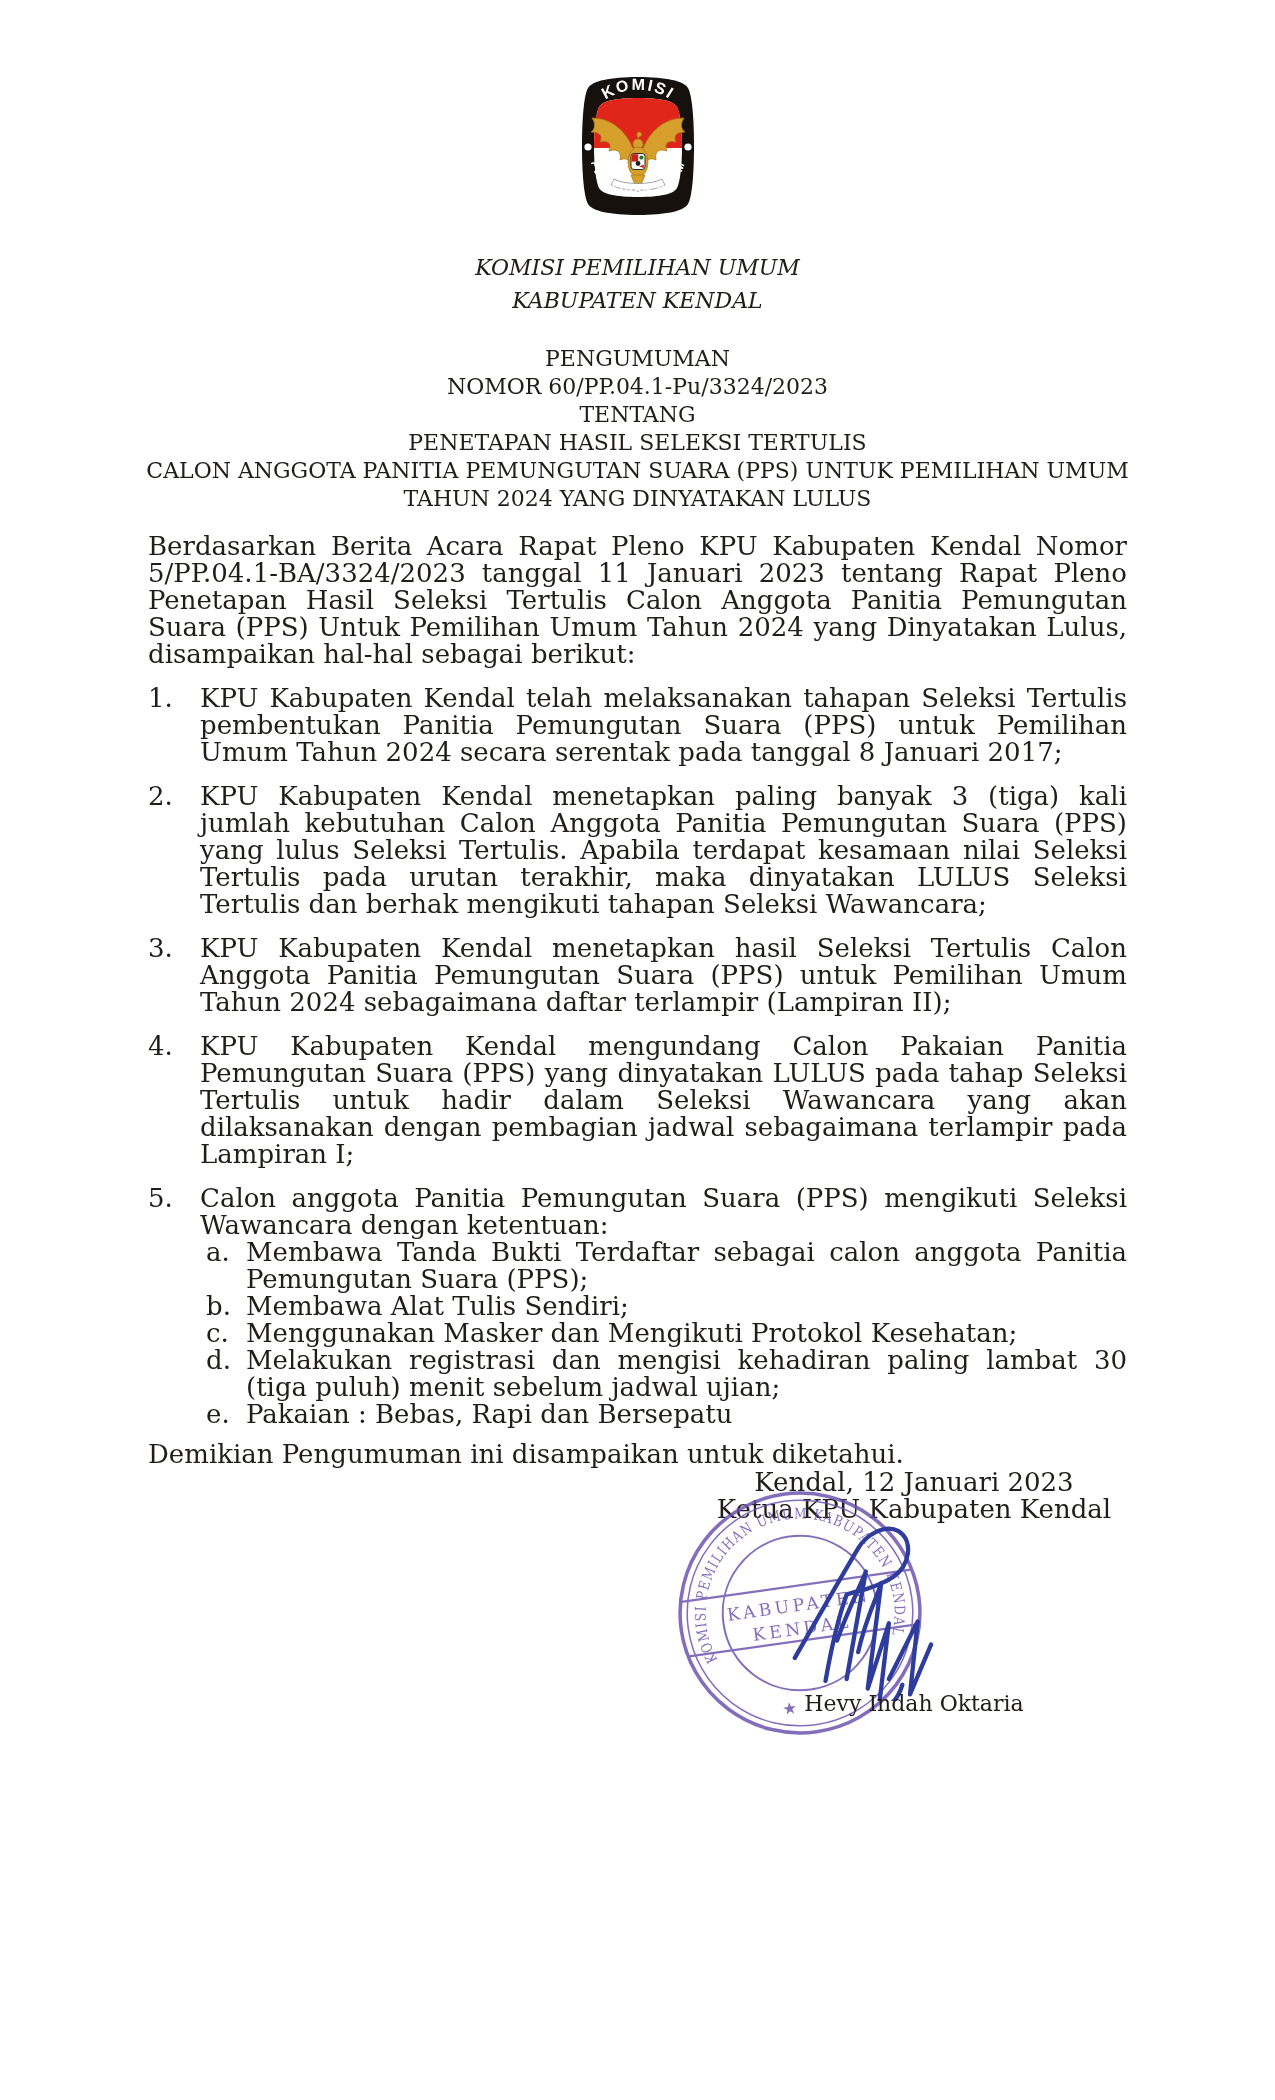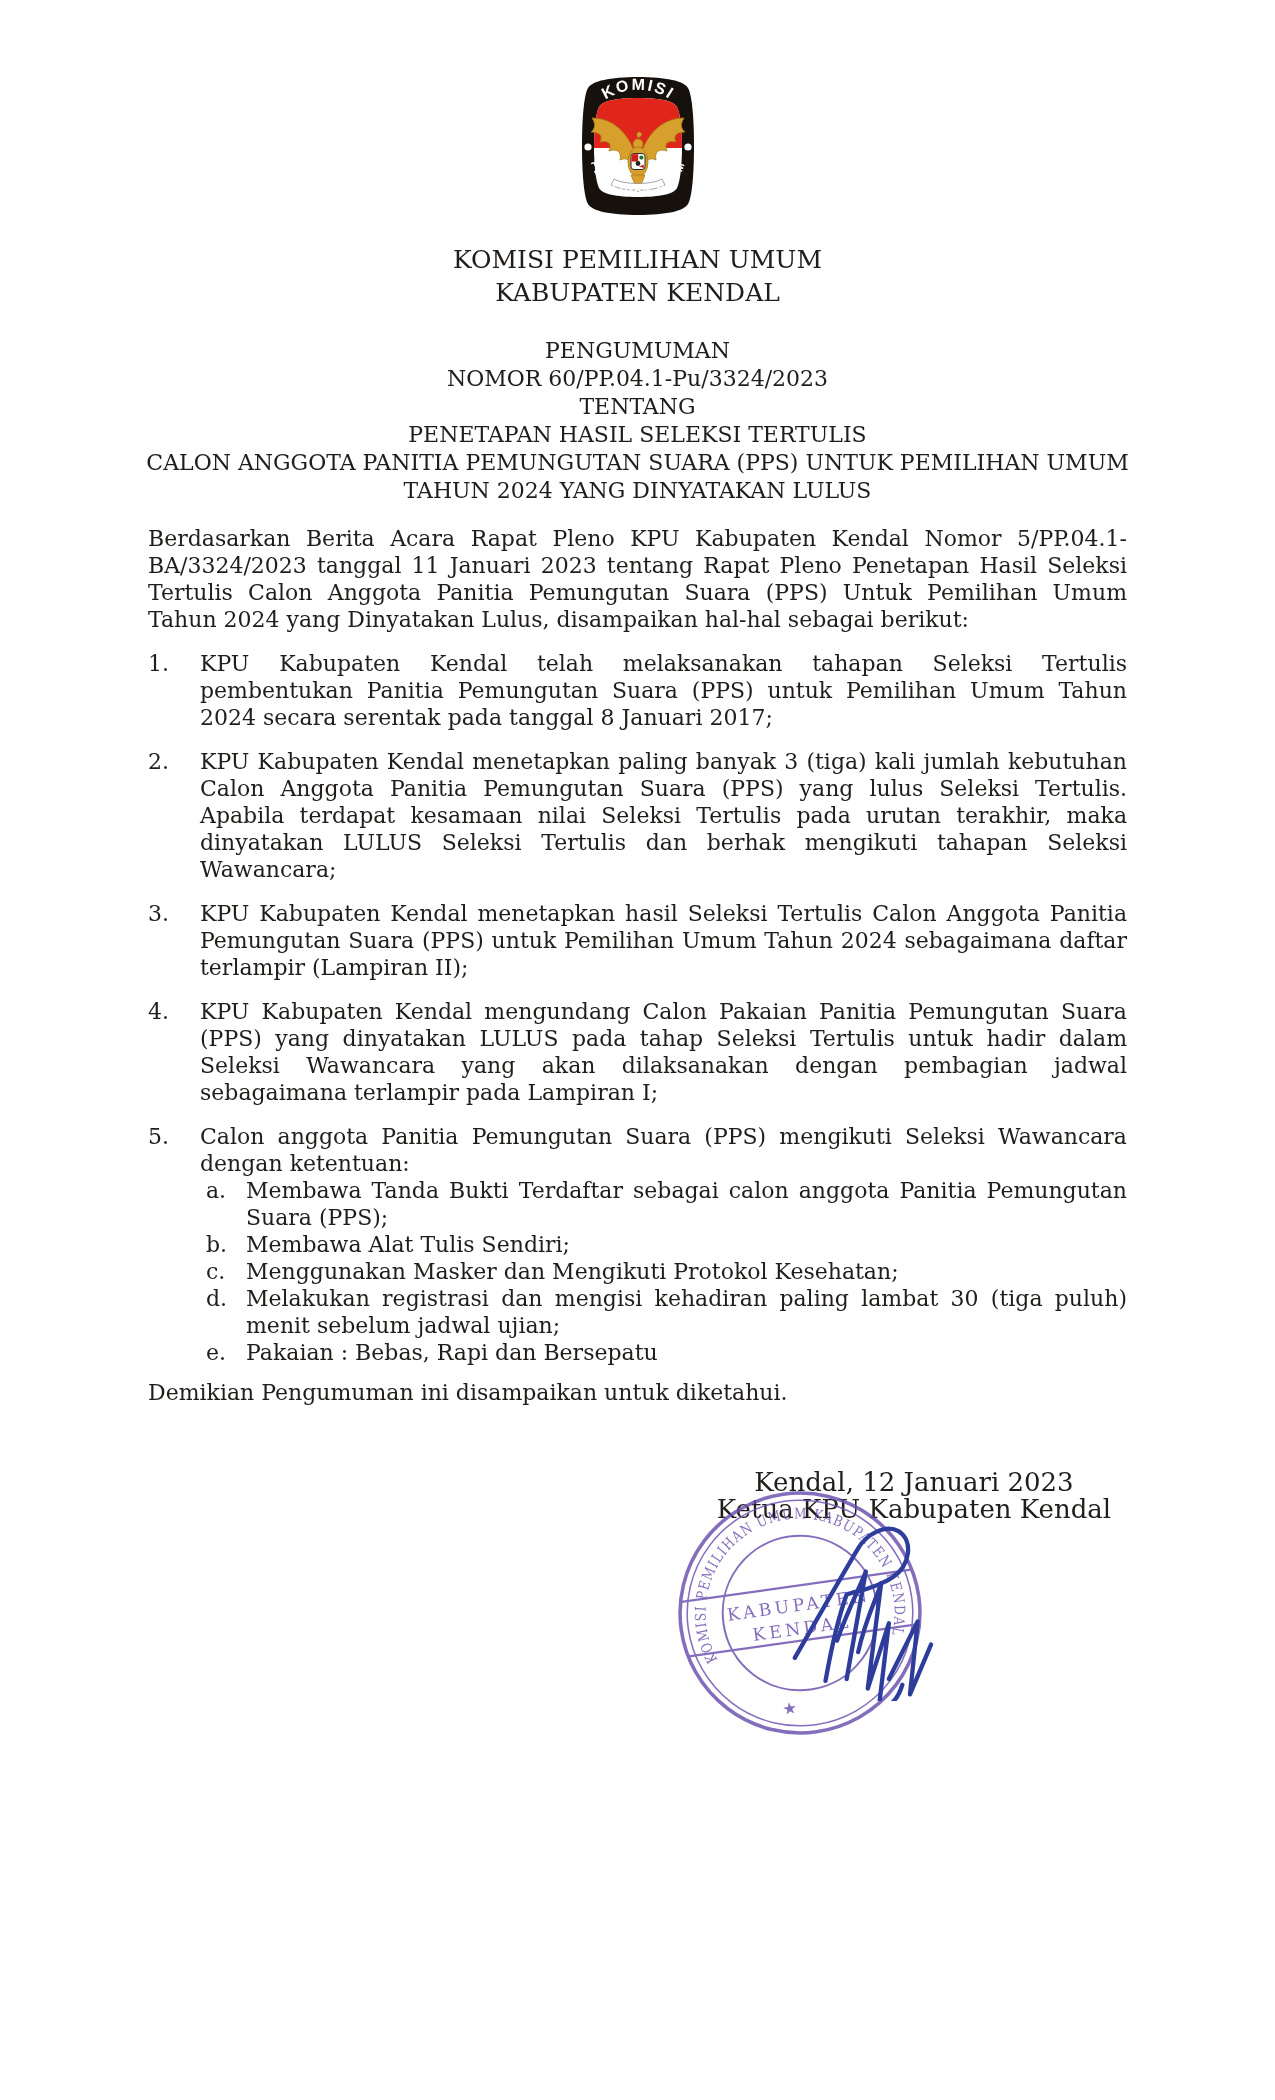--- a/index.html
+++ b/index.html
@@ -5,23 +5,23 @@
   html,body{margin:0;padding:0;background:#ffffff;}
   .page{
     position:relative;
     width:1275px;height:2100px;
     background:#ffffff;
     font-family:"DejaVu Serif","Liberation Serif",serif;
     color:#201d1a;
     overflow:hidden;
   }
   .logo-wrap{padding-top:74px;text-align:center;}
-  .header{margin-top:20px;text-align:center;font-size:25px;line-height:33px;}
+  .header{margin-top:28px;text-align:center;font-size:22px;line-height:33px;font-style:italic;}
   .title-block{margin-top:28px;text-align:center;font-size:22px;line-height:28px;}
-  .content{margin:20px 148px 2px 148px;font-size:22px;line-height:27px;}
+  .content{margin:20px 148px 2px 148px;font-size:26px;line-height:27px;}
   .intro{text-align:justify;}
   .item{display:flex;margin-top:17px;}
   .item-num{width:52px;flex:none;}
   .item-text{flex:1;text-align:justify;}
   .sub{display:flex;}
   .sub-letter{width:40px;padding-left:6px;flex:none;}
   .sub-text{flex:1;text-align:justify;}
   .closing{margin-top:13px;text-align:left;}
   .b{font-weight:normal;}
   .sign-area{position:absolute;left:0;top:1455px;width:1275px;height:500px;}
@@ -171,15 +171,16 @@
     <svg class="sig" viewBox="0 0 200 190">
       <g fill="none" stroke="#2e3c9b" stroke-width="4.5" stroke-linecap="round" stroke-linejoin="round">
         <path d="M30,148 C52,110 78,64 96,34 C104,20 124,8 138,16 C154,26 150,52 132,64 C114,76 96,78 84,82 C76,104 68,138 62,172"></path>
         <path d="M74,130 C86,96 98,74 104,58 L84,170"></path>
         <path d="M96,142 C104,106 116,84 120,70 L106,180 L128,112 L118,196"></path>
         <path d="M118,196 C120,206 136,196 142,176"></path>
         <path d="M128,170 L158,110 L150,186 L172,134"></path>
       </g>
     </svg>
 
+    <div class="name">Hevy Indah Oktaria</div>
   </div>
 
 </div>
 
 </body></html>

